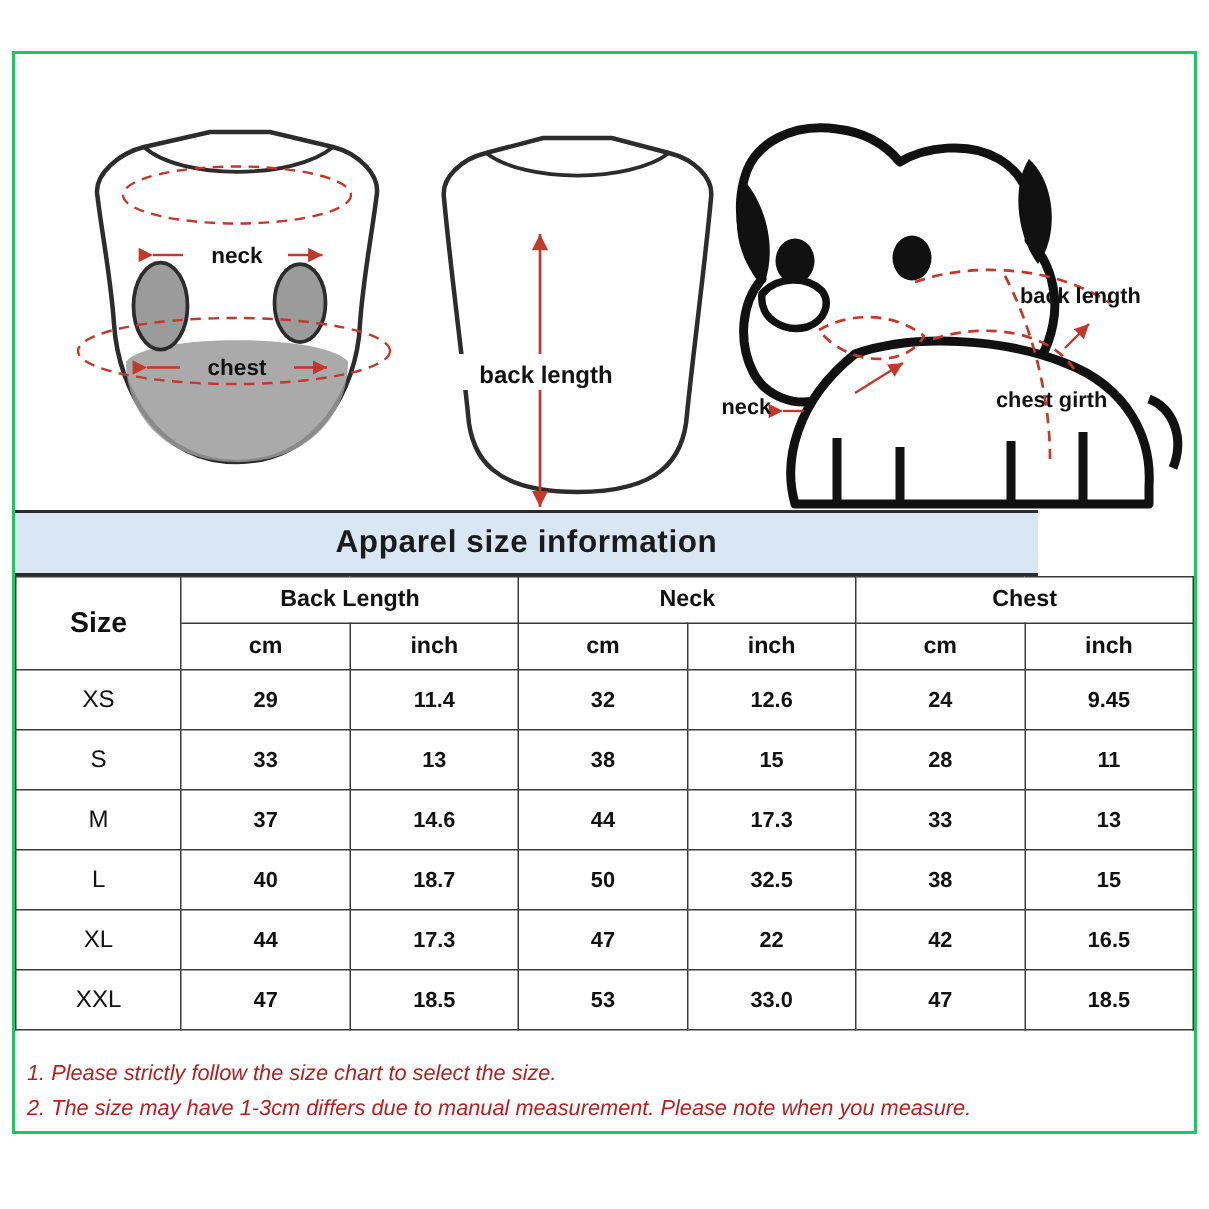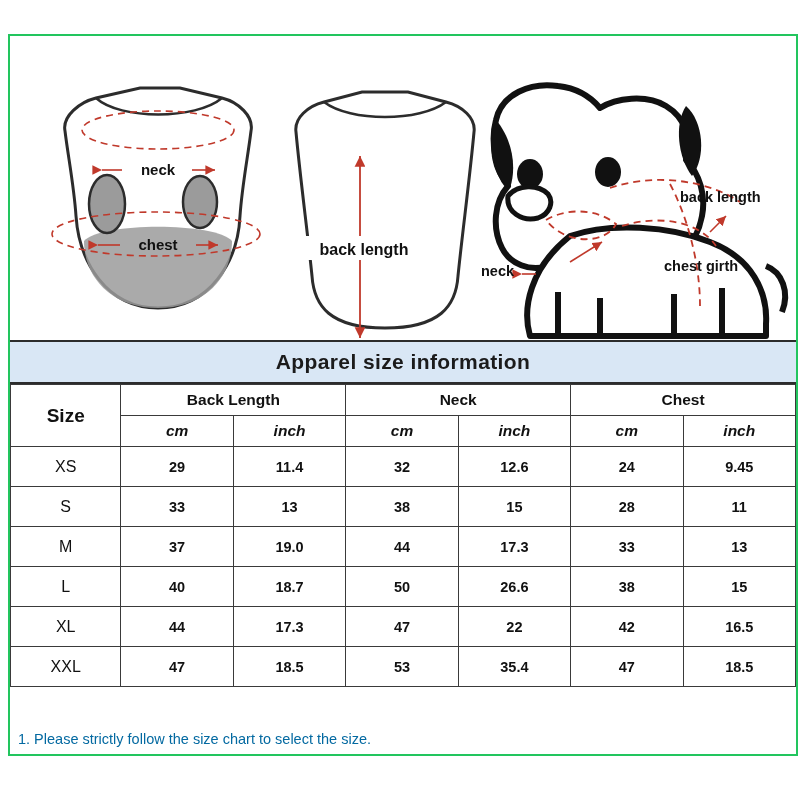--- a/index.html
+++ b/index.html
@@ -36,21 +36,21 @@
     height: 304px;
     overflow: hidden;
   }
   .illus svg { display: block; }
 
   
   .title-band {
     position: absolute;
     left: 0;
     top: 304px;
-    width: 786px;
+    width: 682px;
     height: 44px;
     background: #d9e7f5;
     border-top: 2px solid #2c2c2c;
     border-bottom: 2px solid #2c2c2c;
     box-sizing: border-box;
     display: flex;
     align-items: center;
     justify-content: center;
   }
   .title-band .title-text {
@@ -85,40 +85,41 @@
   }
   .size-table .size-head {
     font-weight: bold;
     font-size: 19px;
   }
   .size-table .row-label {
     font-weight: normal;
     font-size: 16px;
   }
   .size-table tr.header-row-1 th { height: 30px; }
-  .size-table tr.header-row-2 th { height: 30px; font-style: italic; }
+  .size-table tr.header-row-2 th { height: 30px; }
   .size-table tbody tr td { height: 39px; }
   col.c-size  { width: 110px; }
   col.c-unit  { width: 112px; }
   col.c-unit2 { width: 112px; }
 
   
   .notes {
     position: absolute;
     left: 0;
     bottom: 0;
     width: 786px;
     padding: 4px 0 4px 8px;
     box-sizing: border-box;
   }
   .note-line {
     font-size: 14.5px;
-    color: #0369a1;
+    color: #b91c1c;
     line-height: 1.55;
     white-space: nowrap;
+    font-style: italic;
   }
 </style>
 </head>
 <body>
 
 <div id="page">
   <div class="chart-frame">
 
     <div class="illus">
       <svg width="786" height="304" viewBox="0 0 786 304" xmlns="http://www.w3.org/2000/svg">
@@ -261,54 +262,55 @@
           <td>33</td>
           <td>13</td>
           <td>38</td>
           <td>15</td>
           <td>28</td>
           <td>11</td>
         </tr>
         <tr>
           <td class="row-label">M</td>
           <td>37</td>
-          <td>19.0</td>
+          <td>14.6</td>
           <td>44</td>
           <td>17.3</td>
           <td>33</td>
           <td>13</td>
         </tr>
         <tr>
           <td class="row-label">L</td>
           <td>40</td>
           <td>18.7</td>
           <td>50</td>
-          <td>26.6</td>
+          <td>32.5</td>
           <td>38</td>
           <td>15</td>
         </tr>
         <tr>
           <td class="row-label">XL</td>
           <td>44</td>
           <td>17.3</td>
           <td>47</td>
           <td>22</td>
           <td>42</td>
           <td>16.5</td>
         </tr>
         <tr>
           <td class="row-label">XXL</td>
           <td>47</td>
           <td>18.5</td>
           <td>53</td>
-          <td>35.4</td>
+          <td>33.0</td>
           <td>47</td>
           <td>18.5</td>
         </tr>
       </tbody>
     </table>
 
     <div class="notes">
       <div class="note-line">1. Please strictly follow the size chart  to select the size.</div>
+      <div class="note-line">2. The size may have 1-3cm differs due to manual measurement. Please note when you measure.</div>
     </div>
 
   </div>
 </div>
 
 </body></html>

